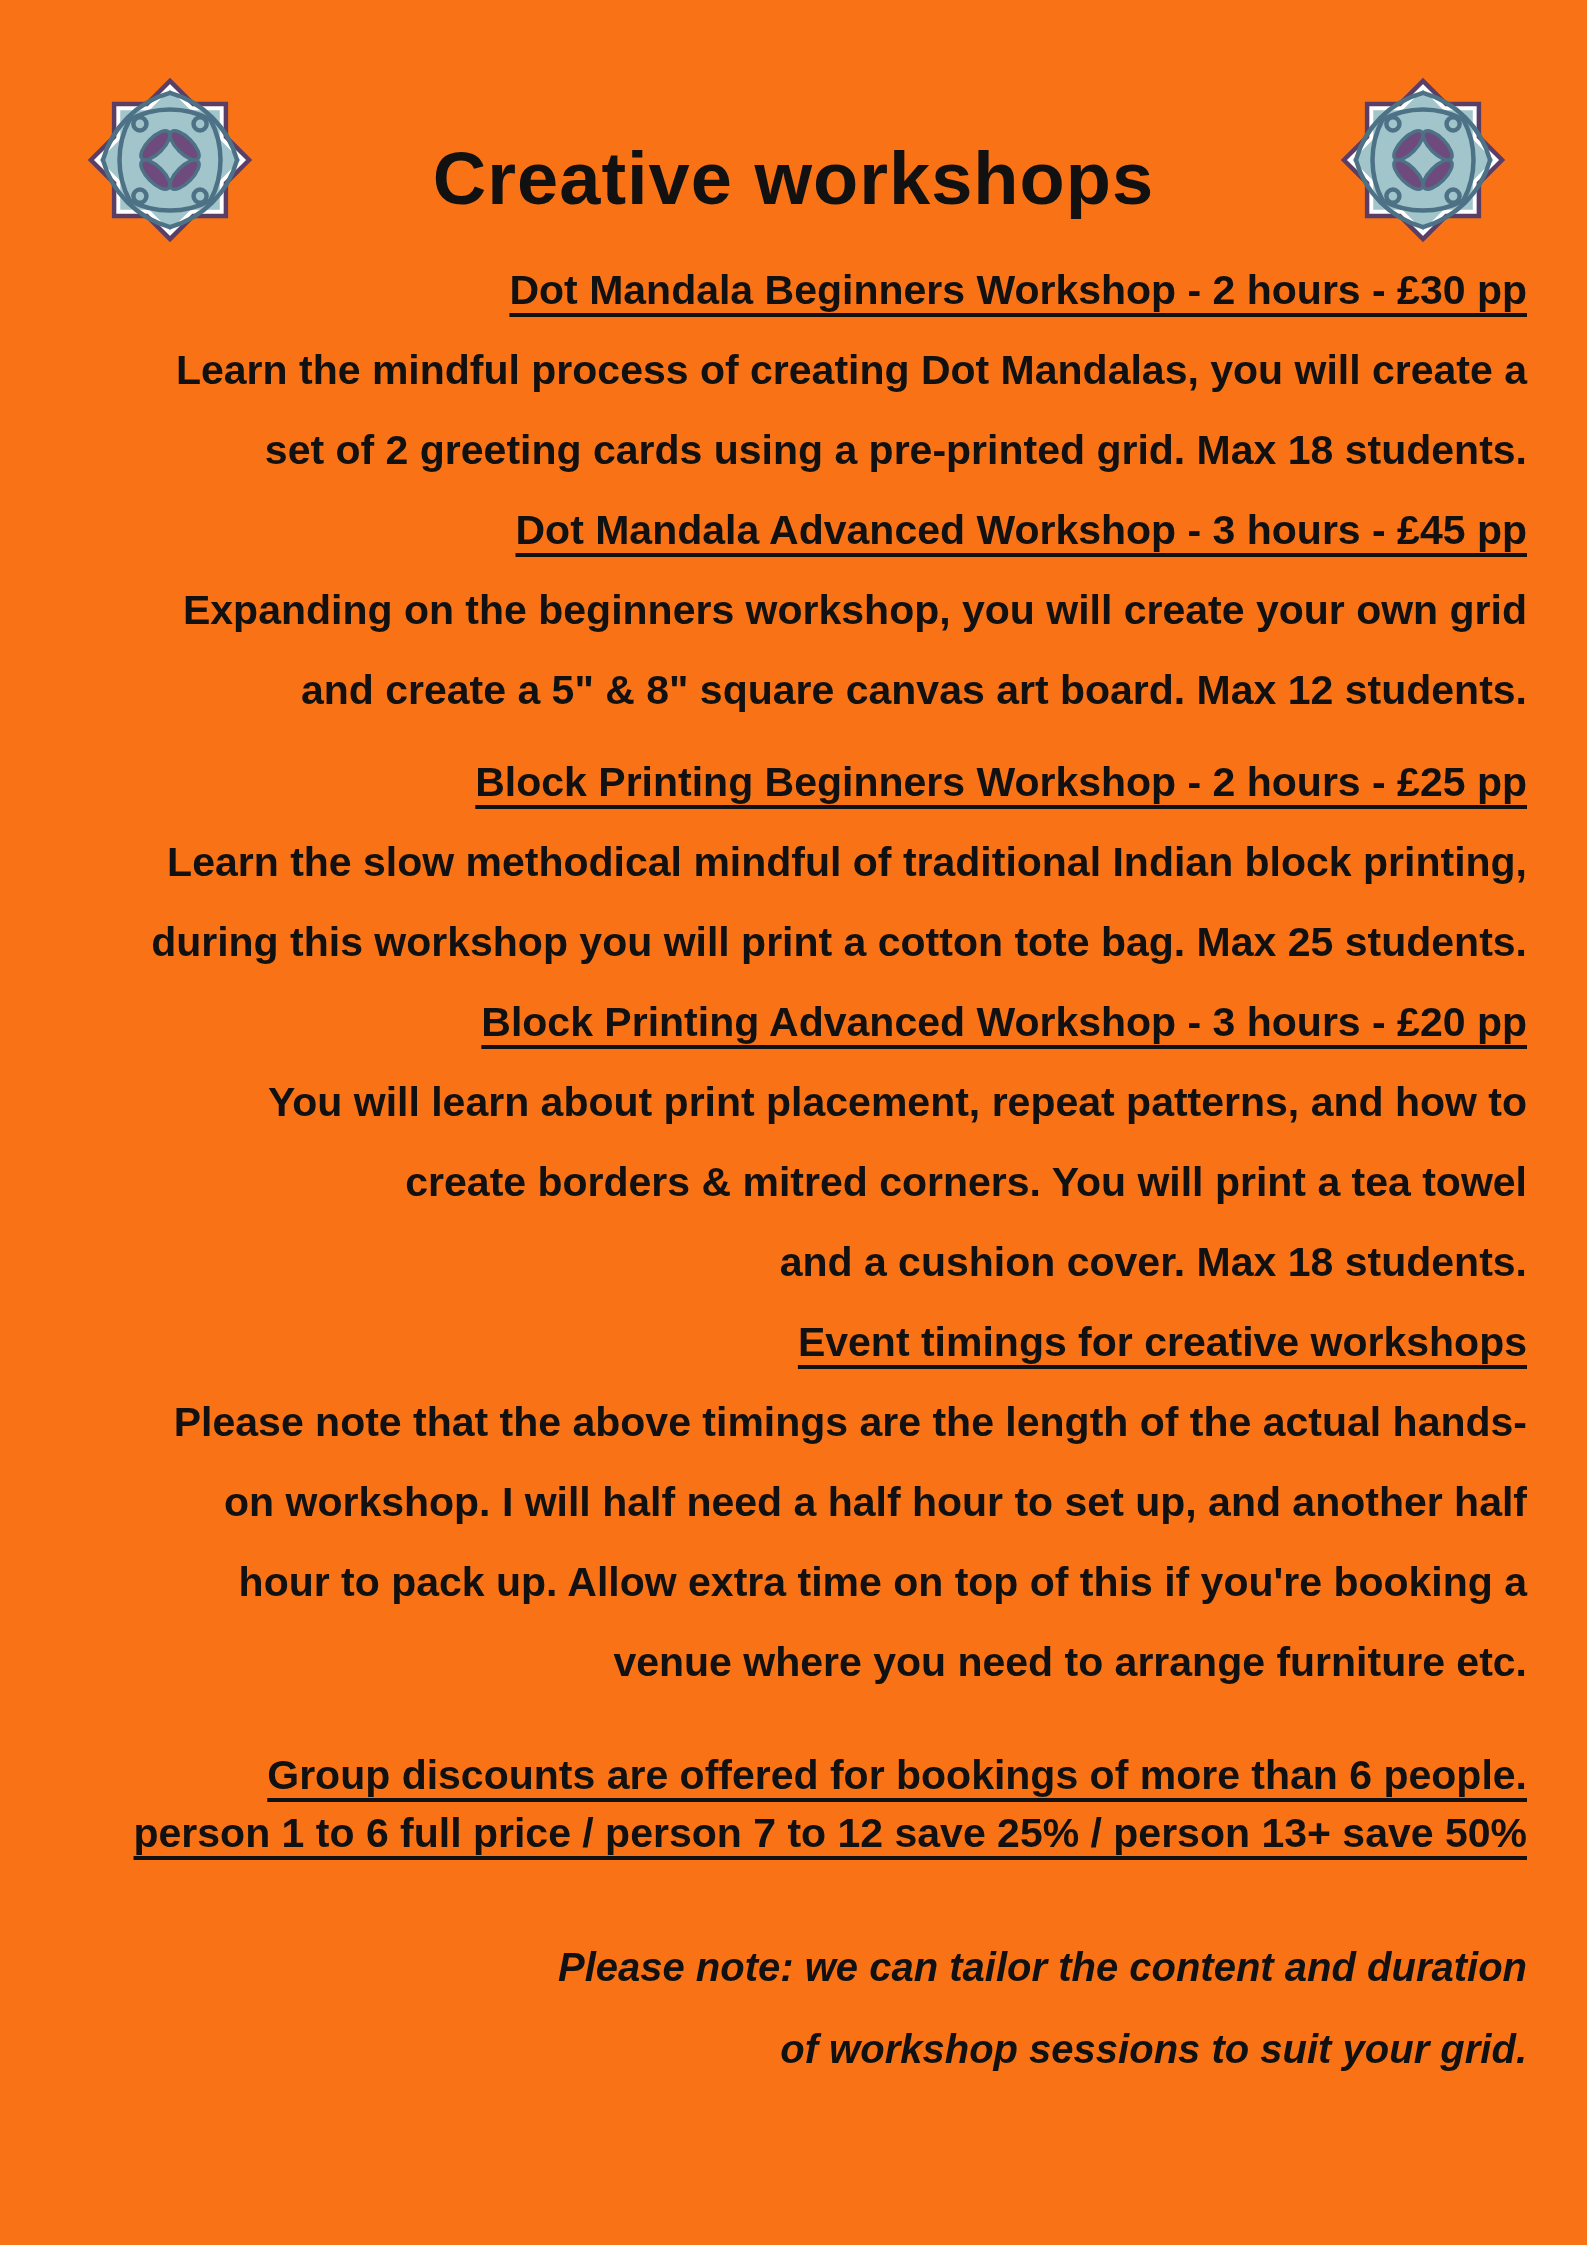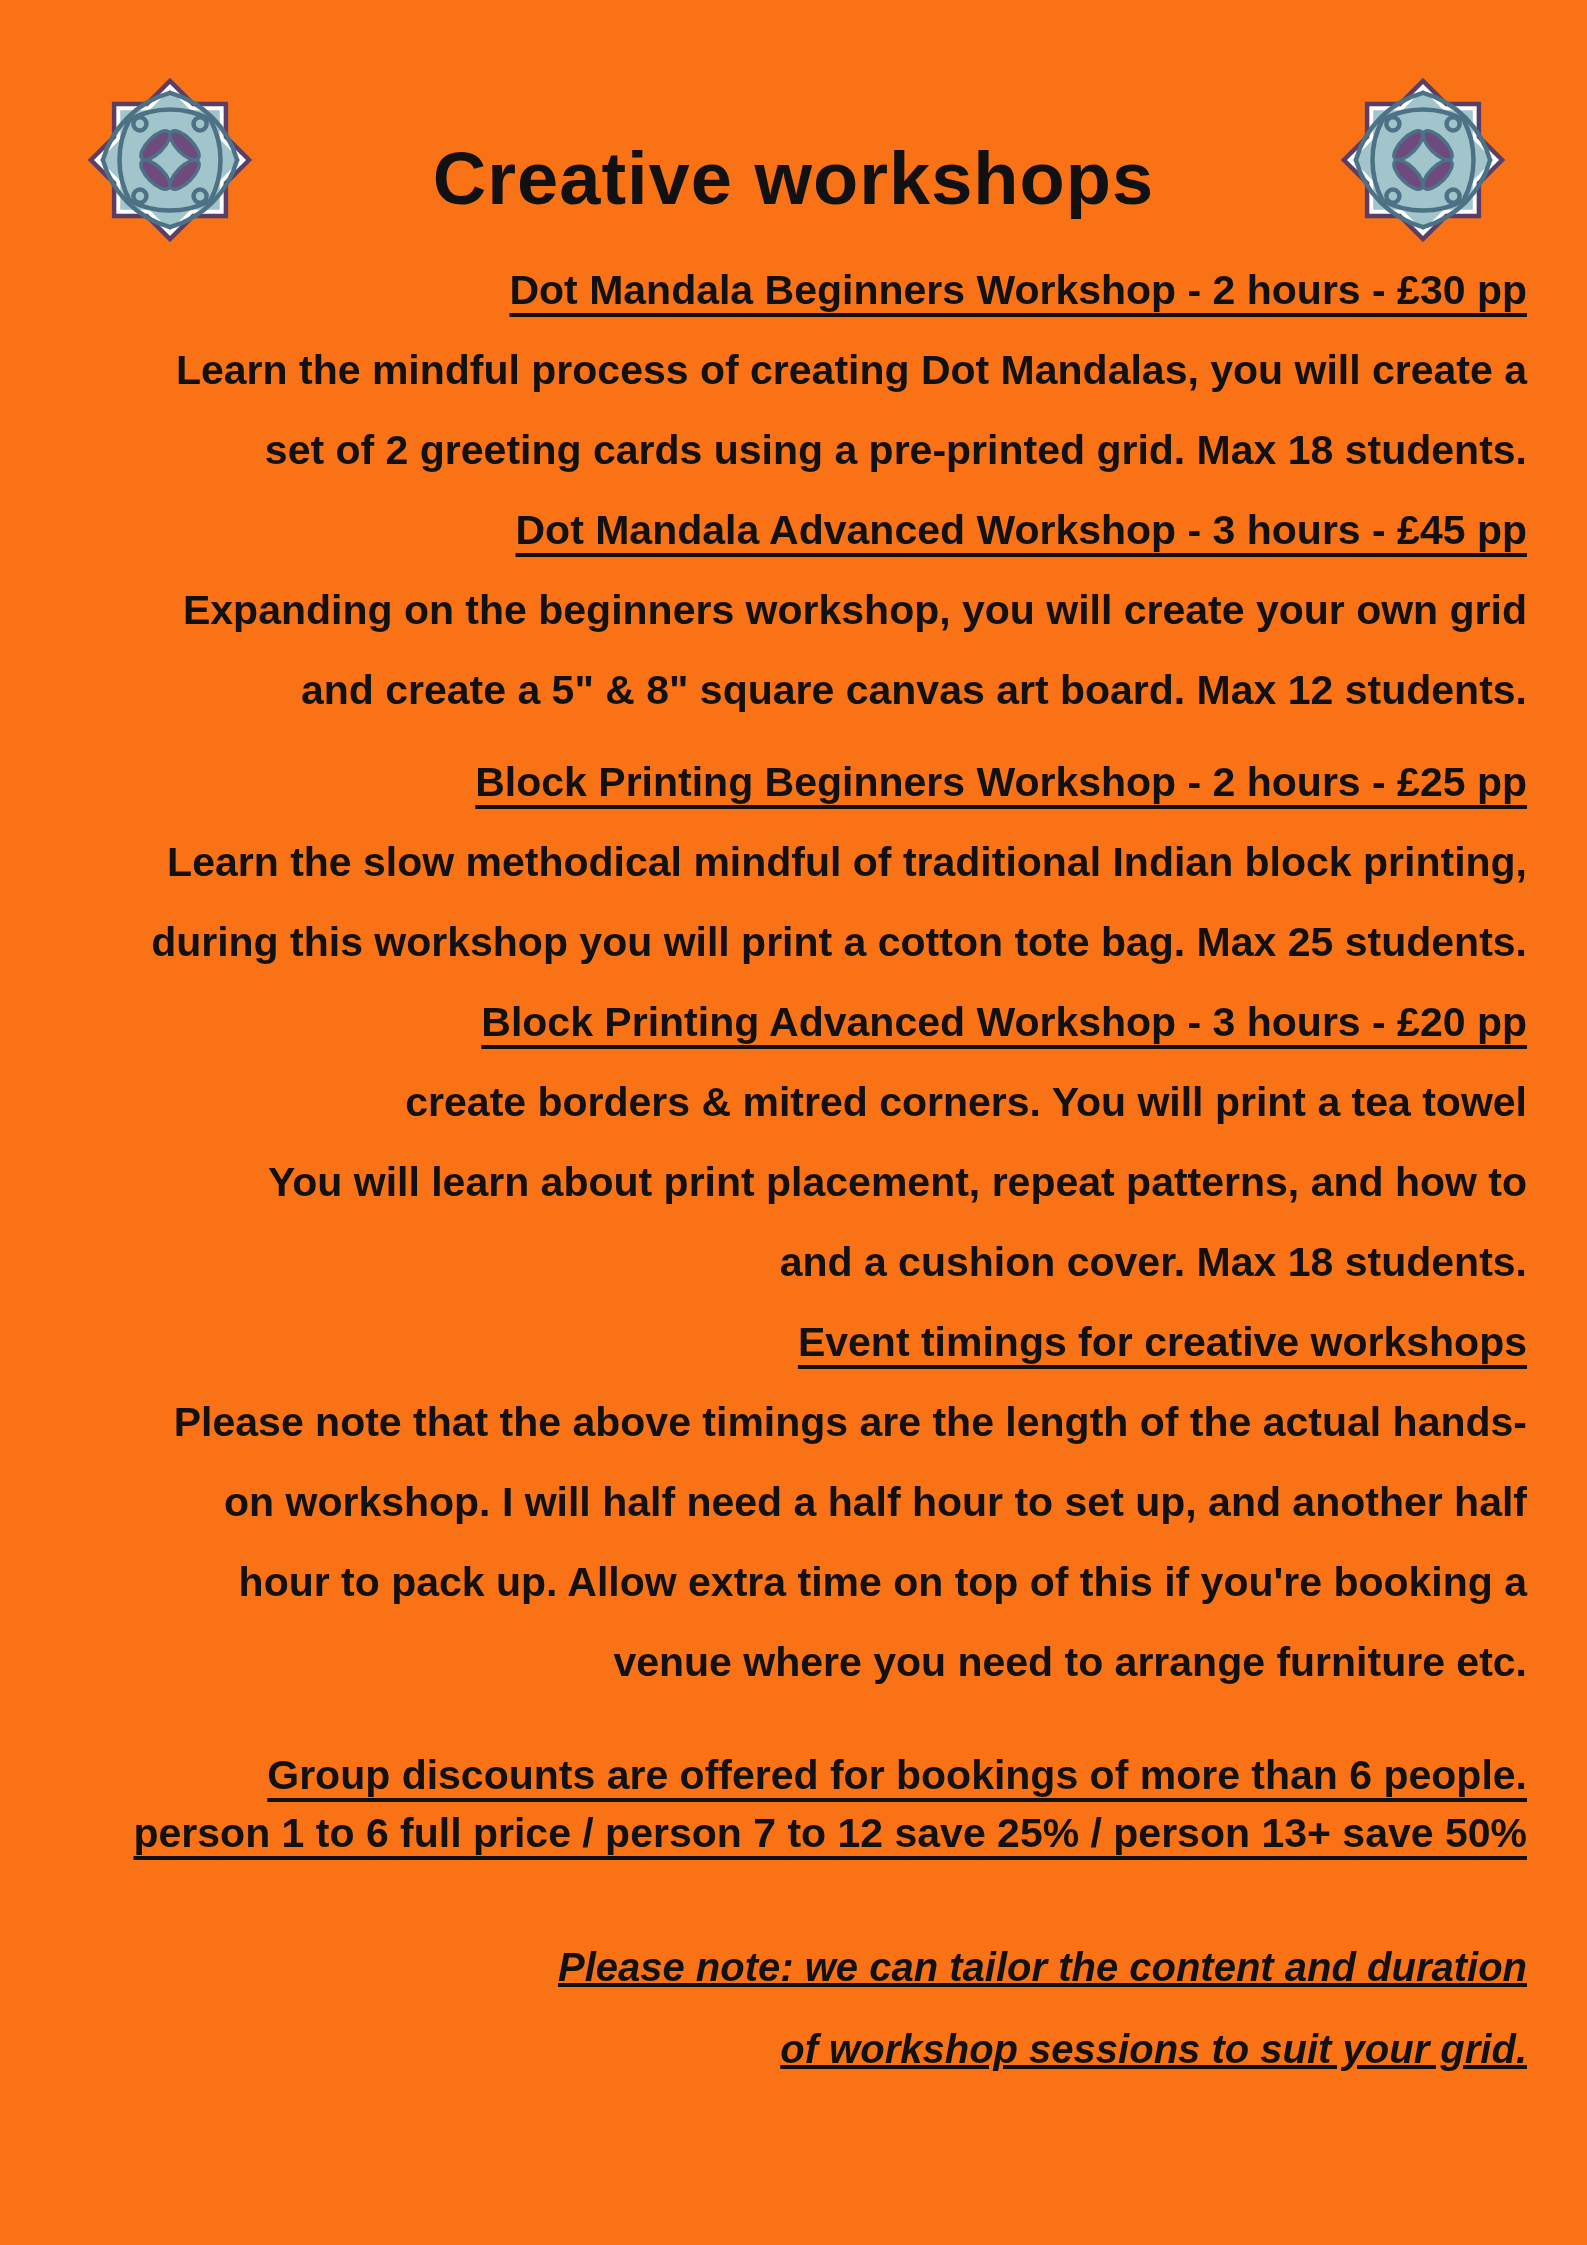--- a/index.html
+++ b/index.html
@@ -37,21 +37,21 @@
   }
   .heading {
     text-decoration: underline;
     text-decoration-thickness: 4px;
     text-underline-offset: 9px;
   }
   .section.gap-top { margin-top: 12px; }
   .discounts { margin-top: 44px; }
   .discounts .heading { line-height: 58px; font-size: 41px; }
   .note { margin-top: 64px; }
-  .note .line { line-height: 82px; font-size: 40px; font-style: italic; text-decoration: underline; }
+  .note .line { line-height: 82px; font-size: 40px; font-style: italic; }
 </style>
 </head>
 <body>
 
 <svg width="0" height="0" style="position:absolute">
   <defs>
     <symbol id="mandala" viewBox="0 0 100 100">
       <polygon points="96,50 82.5,63.5 82.5,82.5 63.5,82.5 50,96 36.5,82.5 17.5,82.5 17.5,63.5 4,50 17.5,36.5 17.5,17.5 36.5,17.5 50,4 63.5,17.5 82.5,17.5 82.5,36.5" fill="#ffffff" stroke="#5a3e66" stroke-width="2.6"></polygon>
       <polygon points="96,50 82.5,63.5 82.5,82.5 63.5,82.5 50,96 36.5,82.5 17.5,82.5 17.5,63.5 4,50 17.5,36.5 17.5,17.5 36.5,17.5 50,4 63.5,17.5 82.5,17.5 82.5,36.5" transform="translate(5.5,5.5) scale(0.89)" fill="#a2c4cb"></polygon>
       <g stroke="#4d7286" stroke-width="2.6" fill="none">
@@ -99,22 +99,22 @@
     </div>
 
     <div class="section gap-top">
       <h2 class="heading">Block Printing Beginners Workshop - 2 hours - £25 pp</h2>
       <p class="line">Learn the slow methodical mindful of traditional Indian block printing,</p>
       <p class="line">during this workshop you will print a cotton tote bag. Max 25 students.</p>
     </div>
 
     <div class="section">
       <h2 class="heading">Block Printing Advanced Workshop - 3 hours - £20 pp</h2>
+      <p class="line">You will learn about print placement, repeat patterns, and how to</p>
       <p class="line">create borders &amp; mitred corners. You will print a tea towel</p>
-      <p class="line">You will learn about print placement, repeat patterns, and how to</p>
       <p class="line">and a cushion cover. Max 18 students.</p>
     </div>
 
     <div class="section">
       <h2 class="heading">Event timings for creative workshops</h2>
       <p class="line">Please note that the above timings are the length of the actual hands-</p>
       <p class="line">on workshop. I will half need a half hour to set up, and another half</p>
       <p class="line">hour to pack up. Allow extra time on top of this if you're booking a</p>
       <p class="line">venue where you need to arrange furniture etc.</p>
     </div>

